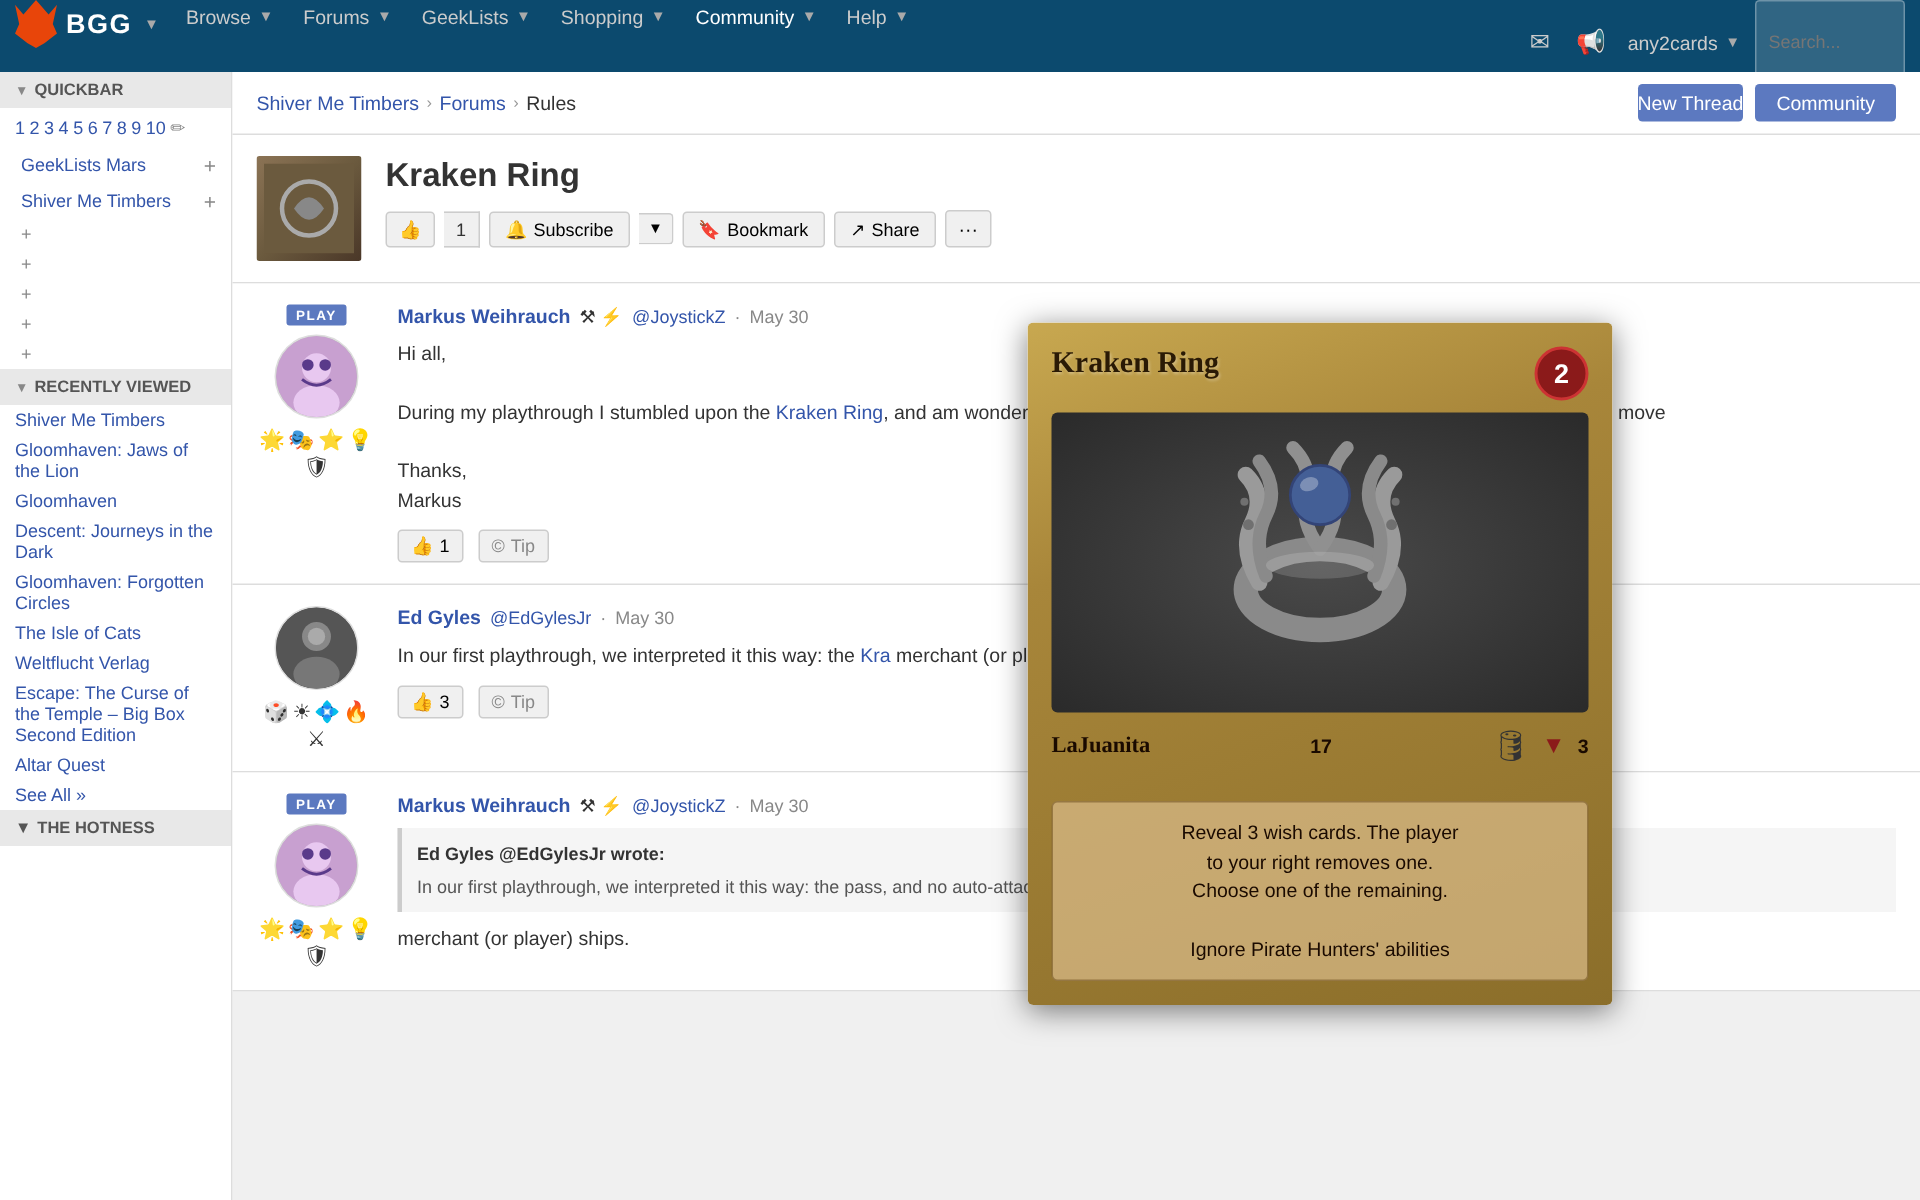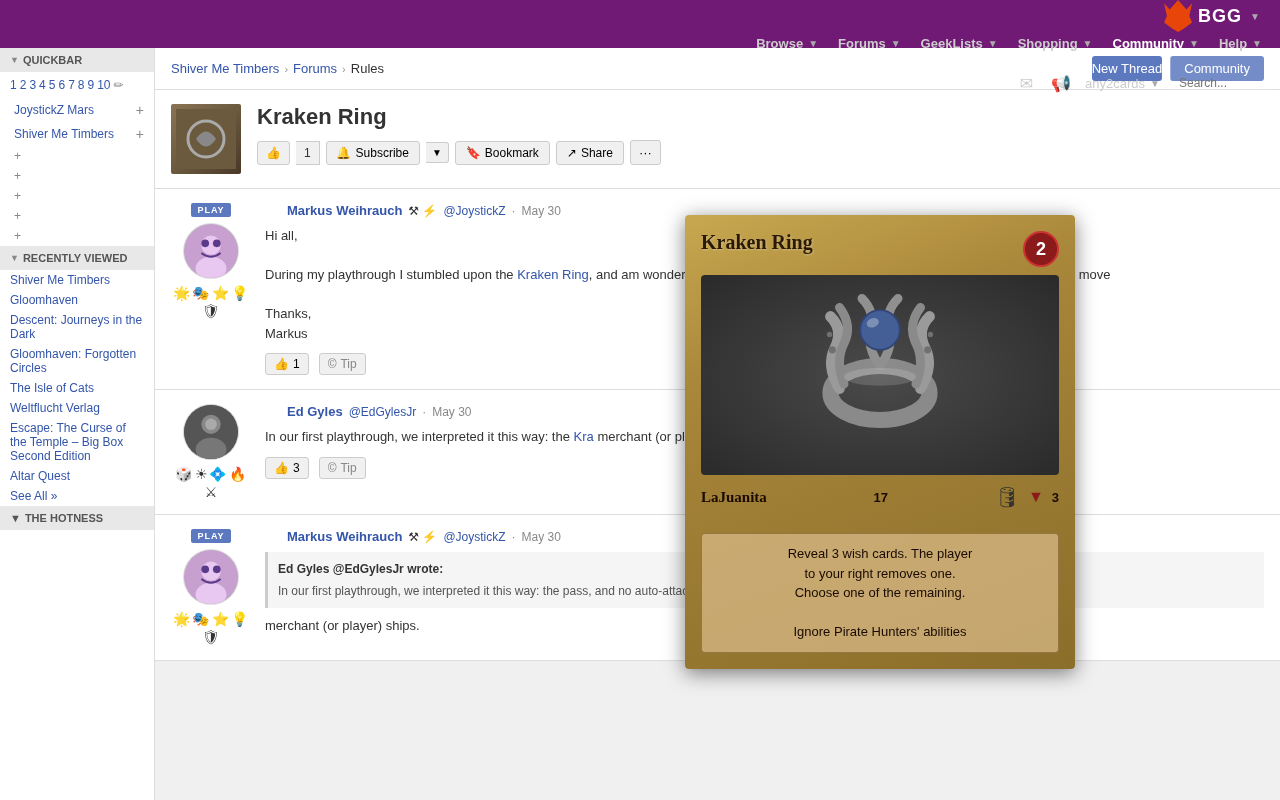--- a/index.html
+++ b/index.html
@@ -1,28 +1,27 @@
 <!DOCTYPE html>
 <html><head>
   <meta charset="utf-8">
   <style>
     * { box-sizing: border-box; margin: 0; padding: 0; }
     body { font-family: Arial, sans-serif; font-size: 13px; background: #f0f0f0; color: #333; overflow-x: hidden; }
 
     
     .top-nav {
-      background: #701a75;
+      background: #0c4a6e;
       height: 48px;
       display: flex;
-      align-items: flex-end;
+      align-items: flex-start;
       padding: 0 10px;
       position: fixed;
       top: 0; left: 0; right: 0;
       z-index: 100;
-      flex-direction: column;
     }
     .top-nav .logo-area {
       display: flex;
       align-items: center;
       gap: 6px;
       margin-right: 10px;
     }
     .logo-flame {
       width: 28px; height: 32px;
       background: #e8450a;
@@ -37,21 +36,20 @@
     .nav-arrow {
       color: #aaa;
       font-size: 10px;
       margin-left: 2px;
     }
     .nav-items {
       display: flex;
       gap: 4px;
       flex: 1;
       align-items: center;
-      font-weight: bold;
     }
     .nav-item {
       color: #ccc;
       font-size: 13px;
       padding: 4px 8px;
       cursor: pointer;
       display: flex;
       align-items: center;
       gap: 3px;
       white-space: nowrap;
@@ -372,21 +370,20 @@
       align-items: center;
       gap: 6px;
       margin-bottom: 8px;
       flex-wrap: wrap;
     }
     .post-author {
       font-weight: bold;
       color: #3355aa;
       font-size: 13px;
       cursor: pointer;
-      margin-left: 22px;
     }
     .post-icon { font-size: 12px; }
     .post-mention {
       color: #3355aa;
       font-size: 12px;
     }
     .post-date {
       color: #888;
       font-size: 12px;
     }
@@ -589,21 +586,21 @@
       <a>4</a>
       <a>5</a>
       <a>6</a>
       <a>7</a>
       <a>8</a>
       <a>9</a>
       <a>10</a>
       <span class="quickbar-edit">✏</span>
     </div>
     <div class="quickbar-item">
-      <span>JoystickZ Mars</span>
+      <span>GeekLists Mars</span>
       <span class="plus-btn">+</span>
     </div>
     <div class="quickbar-item">
       <span>Shiver Me Timbers</span>
       <span class="plus-btn">+</span>
     </div>
     <div class="quickbar-add">
         <span>+</span>
       </div>
     <div class="quickbar-add">
@@ -617,20 +614,21 @@
       </div>
     <div class="quickbar-add">
         <span>+</span>
       </div>
 
     <div class="sidebar-section-header">
       <span class="toggle-icon">▼</span>
       <span>RECENTLY VIEWED</span>
     </div>
     <a class="sidebar-link">Shiver Me Timbers</a>
+    <a class="sidebar-link">Gloomhaven: Jaws of the Lion</a>
     <a class="sidebar-link">Gloomhaven</a>
     <a class="sidebar-link">Descent: Journeys in the Dark</a>
     <a class="sidebar-link">Gloomhaven: Forgotten Circles</a>
     <a class="sidebar-link">The Isle of Cats</a>
     <a class="sidebar-link">Weltflucht Verlag</a>
     <a class="sidebar-link">Escape: The Curse of the Temple – Big Box Second Edition</a>
     <a class="sidebar-link">Altar Quest</a>
     <a class="sidebar-link">See All »</a>
 
     <div class="hotness-header">

